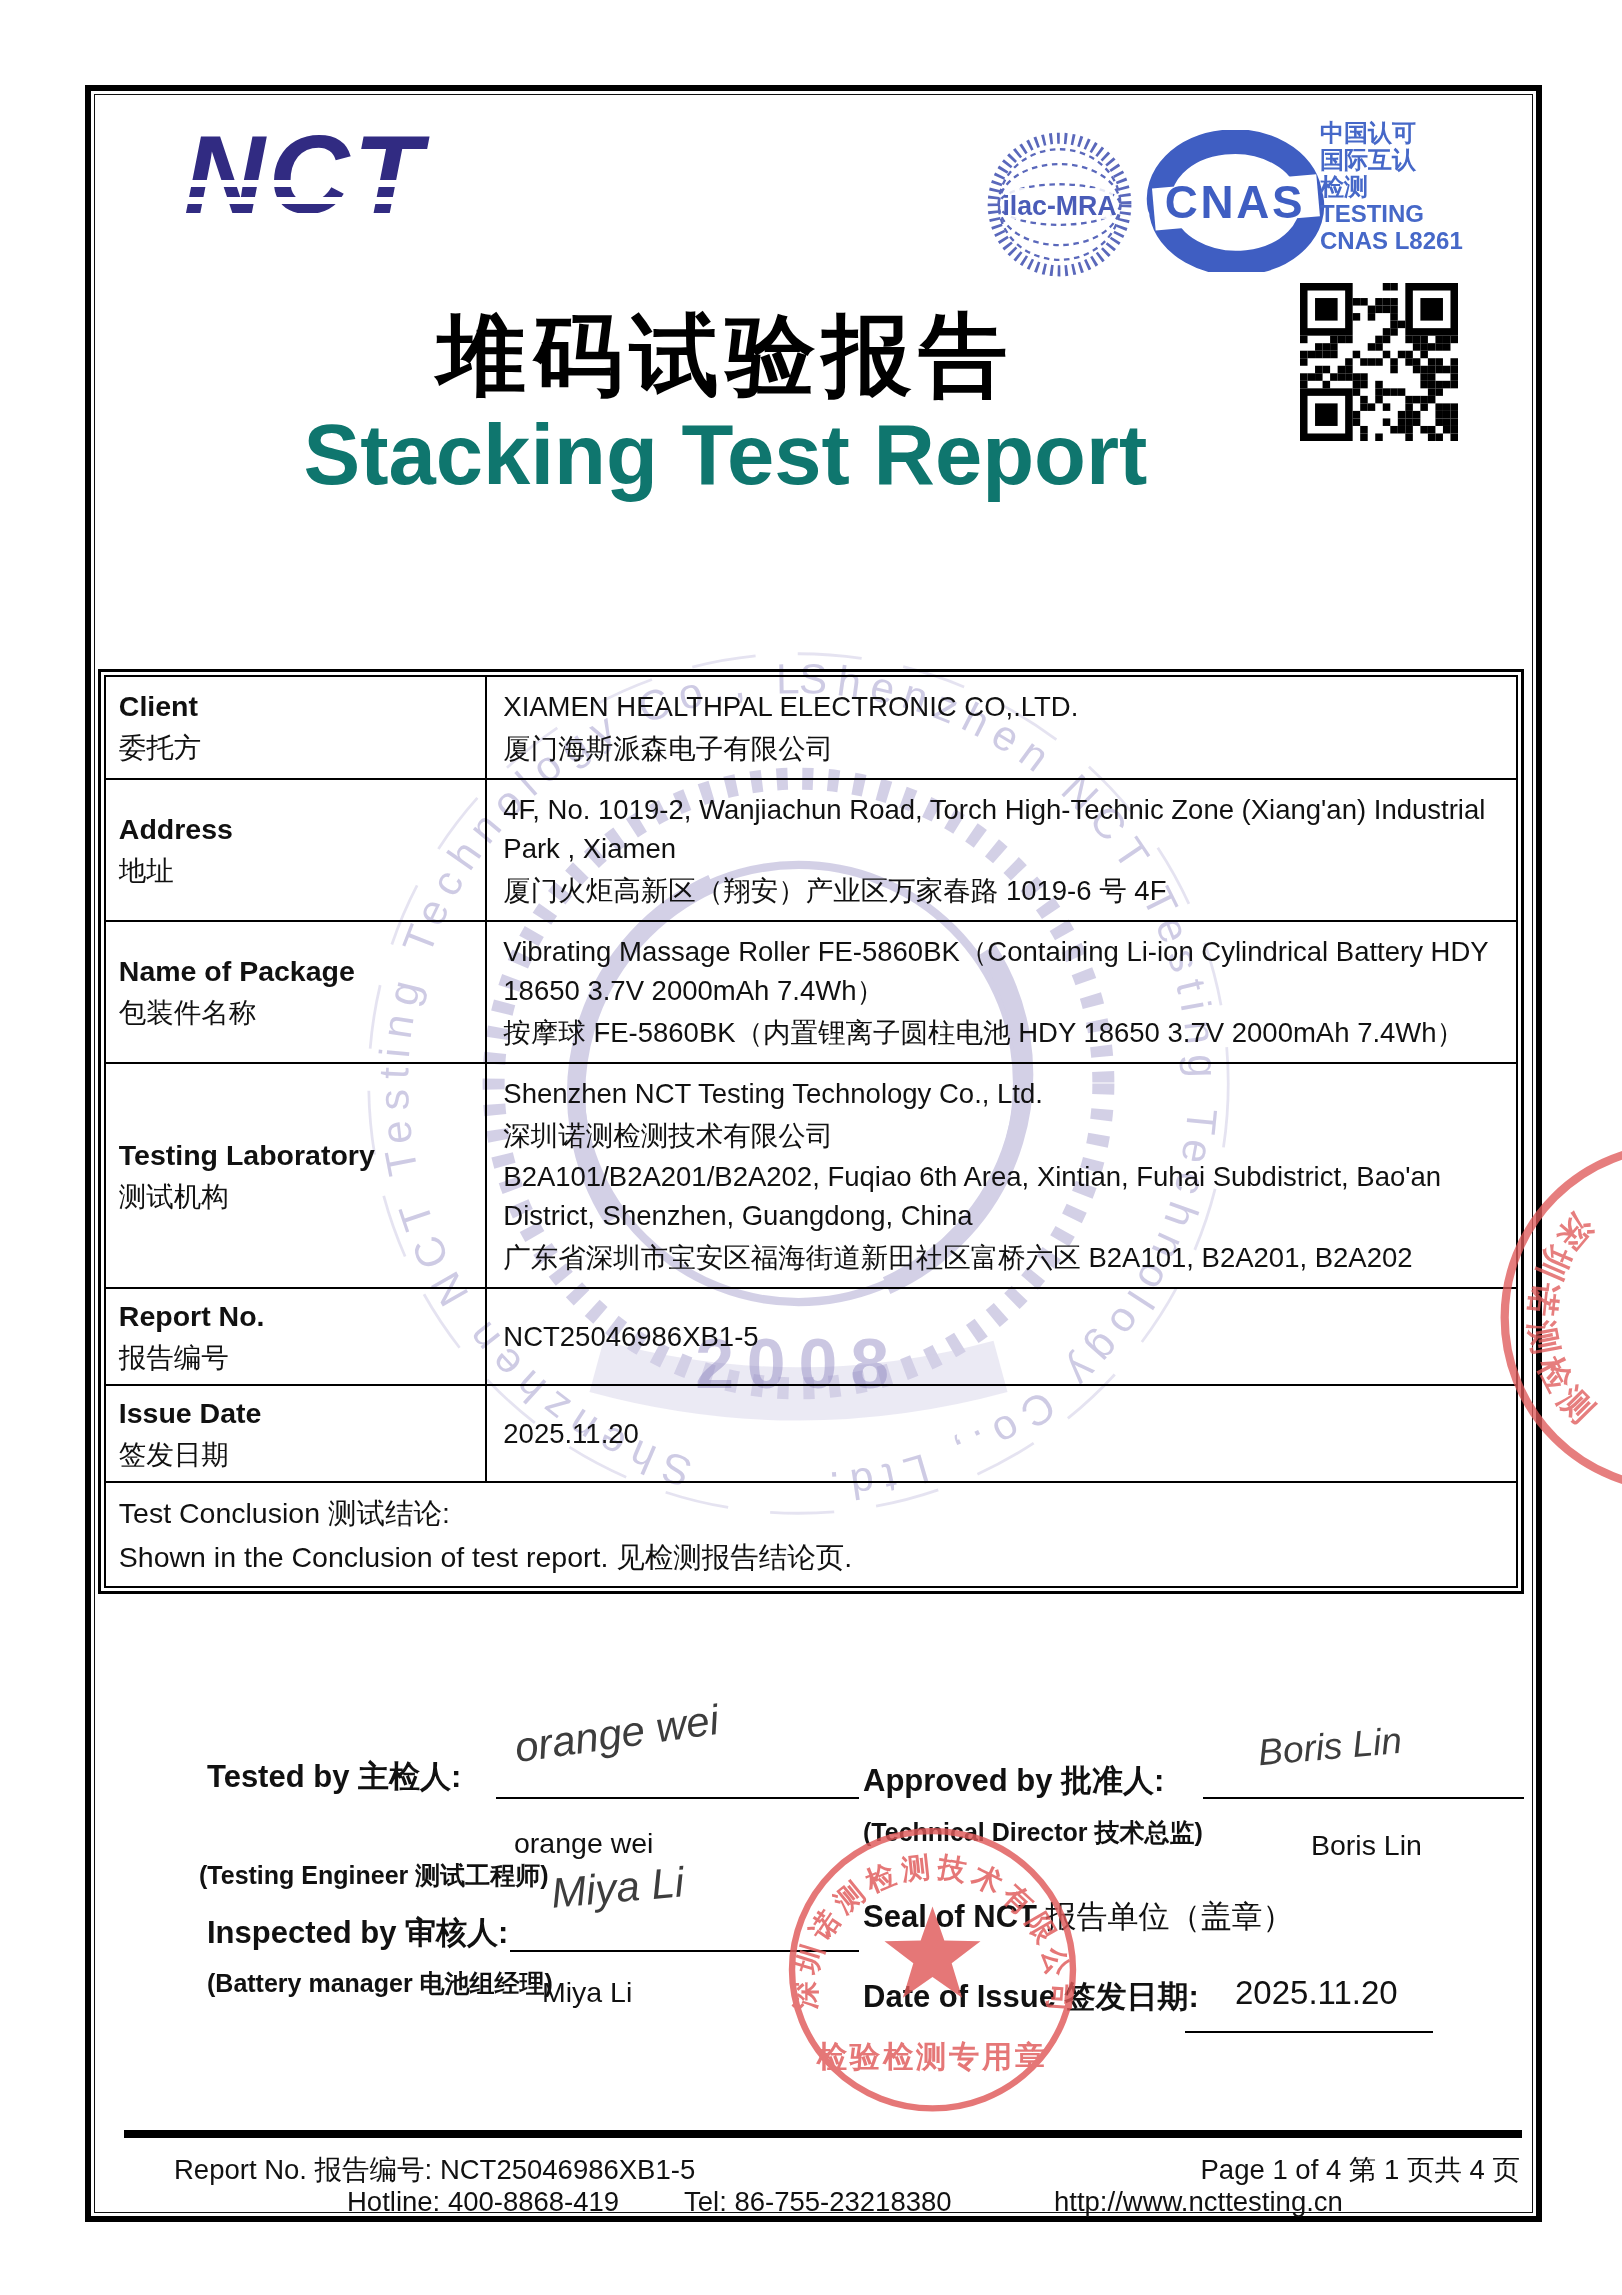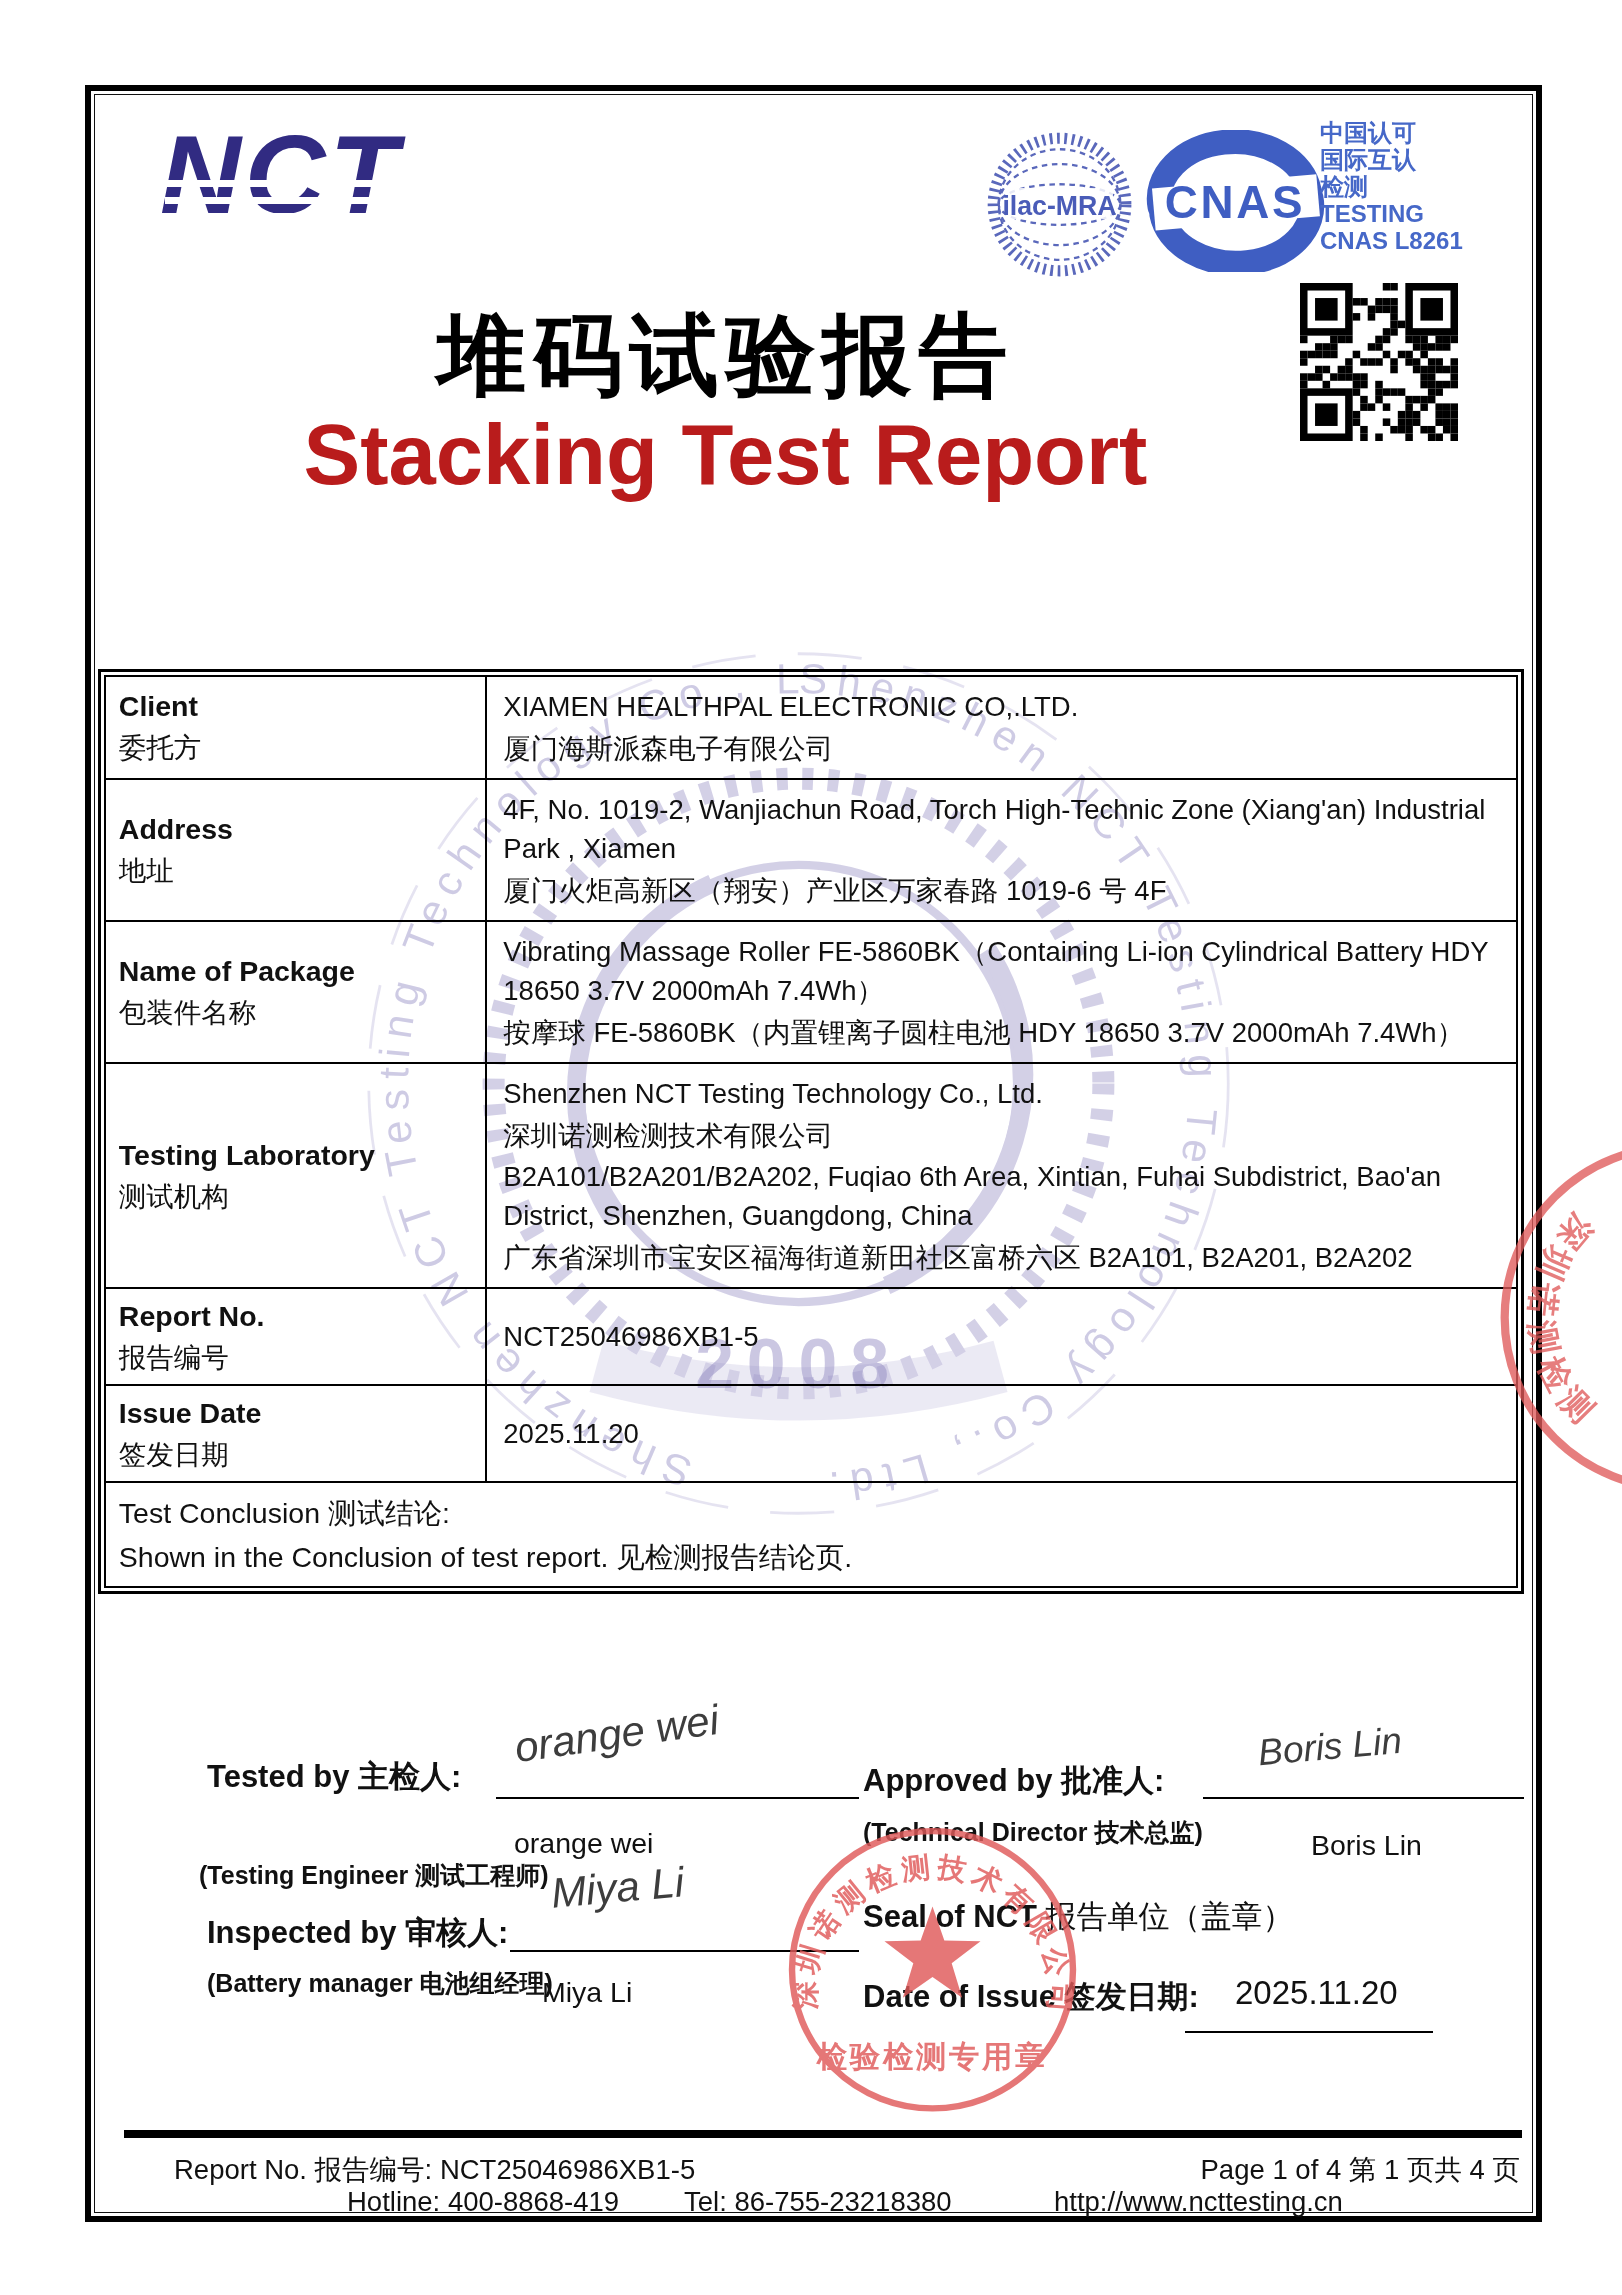--- a/index.html
+++ b/index.html
@@ -3,35 +3,35 @@
 <meta charset="utf-8">
 <style>
   html,body{margin:0;padding:0;background:#fff;}
   .page{position:relative;width:1623px;height:2296px;background:#fff;overflow:hidden;
         font-family:"Liberation Sans",sans-serif;color:#111;}
   
   .frame{position:absolute;left:85px;top:85px;width:1457px;height:2137px;
          border:6.4px solid #000;box-sizing:border-box;z-index:1;}
   .frame-inner{position:absolute;left:2.8px;top:2.8px;right:2.8px;bottom:2.8px;border:1.8px solid #111;}
   
-  .logo-nct{position:absolute;left:160px;top:119px;font-size:112px;font-weight:bold;
+  .logo-nct{position:absolute;left:184px;top:119px;font-size:112px;font-weight:bold;
             font-style:italic;color:#312b82;letter-spacing:3.7px;z-index:2;line-height:1;}
   .stripe{position:absolute;left:165px;width:280px;height:7.3px;background:#fff;z-index:3;}
   .logo-tech{position:absolute;left:443px;top:173px;font-size:51px;font-weight:bold;
              font-style:italic;color:#312b82;letter-spacing:1.8px;z-index:2;}
   .ilac-svg{position:absolute;left:984px;top:129px;z-index:2;}
   .cnas-svg{position:absolute;left:1146px;top:130px;z-index:2;}
   .accreditation{position:absolute;left:1320px;top:119px;z-index:2;
                  font-size:24px;font-weight:bold;color:#4668c8;line-height:27px;}
   .qr-svg{position:absolute;left:1300px;top:283px;z-index:2;}
   
   .title-zh{position:absolute;left:184px;top:296px;width:1084px;text-align:center;
             font-size:89px;font-weight:bold;letter-spacing:7.3px;z-index:2;color:#000;}
   .title-en{position:absolute;left:138px;top:406px;width:1175px;text-align:center;
-            font-size:85px;font-weight:bold;letter-spacing:0px;z-index:2;color:#b91c1c;}
+            font-size:85px;font-weight:bold;letter-spacing:0px;z-index:2;color:#0f766e;}
   
   .table-wrap{position:absolute;left:98px;top:669px;width:1426px;border:3.7px solid #000;
               padding:2.8px;box-sizing:border-box;z-index:2;background:transparent;}
   table.info{width:100%;border-collapse:collapse;}
   table.info td{border:2.8px solid #000;box-sizing:border-box;}
   td.label-cell{width:381px;padding:5.5px 7.3px 5.5px 13px;vertical-align:middle;}
   .len{font-weight:bold;font-size:28.5px;line-height:42px;}
   .lzh{font-size:27.5px;line-height:42px;}
   td.value-cell{padding:7.3px 13px 7.3px 16.5px;vertical-align:middle;font-size:27.5px;line-height:39px;}
   .vline{margin:2.8px 0;}

